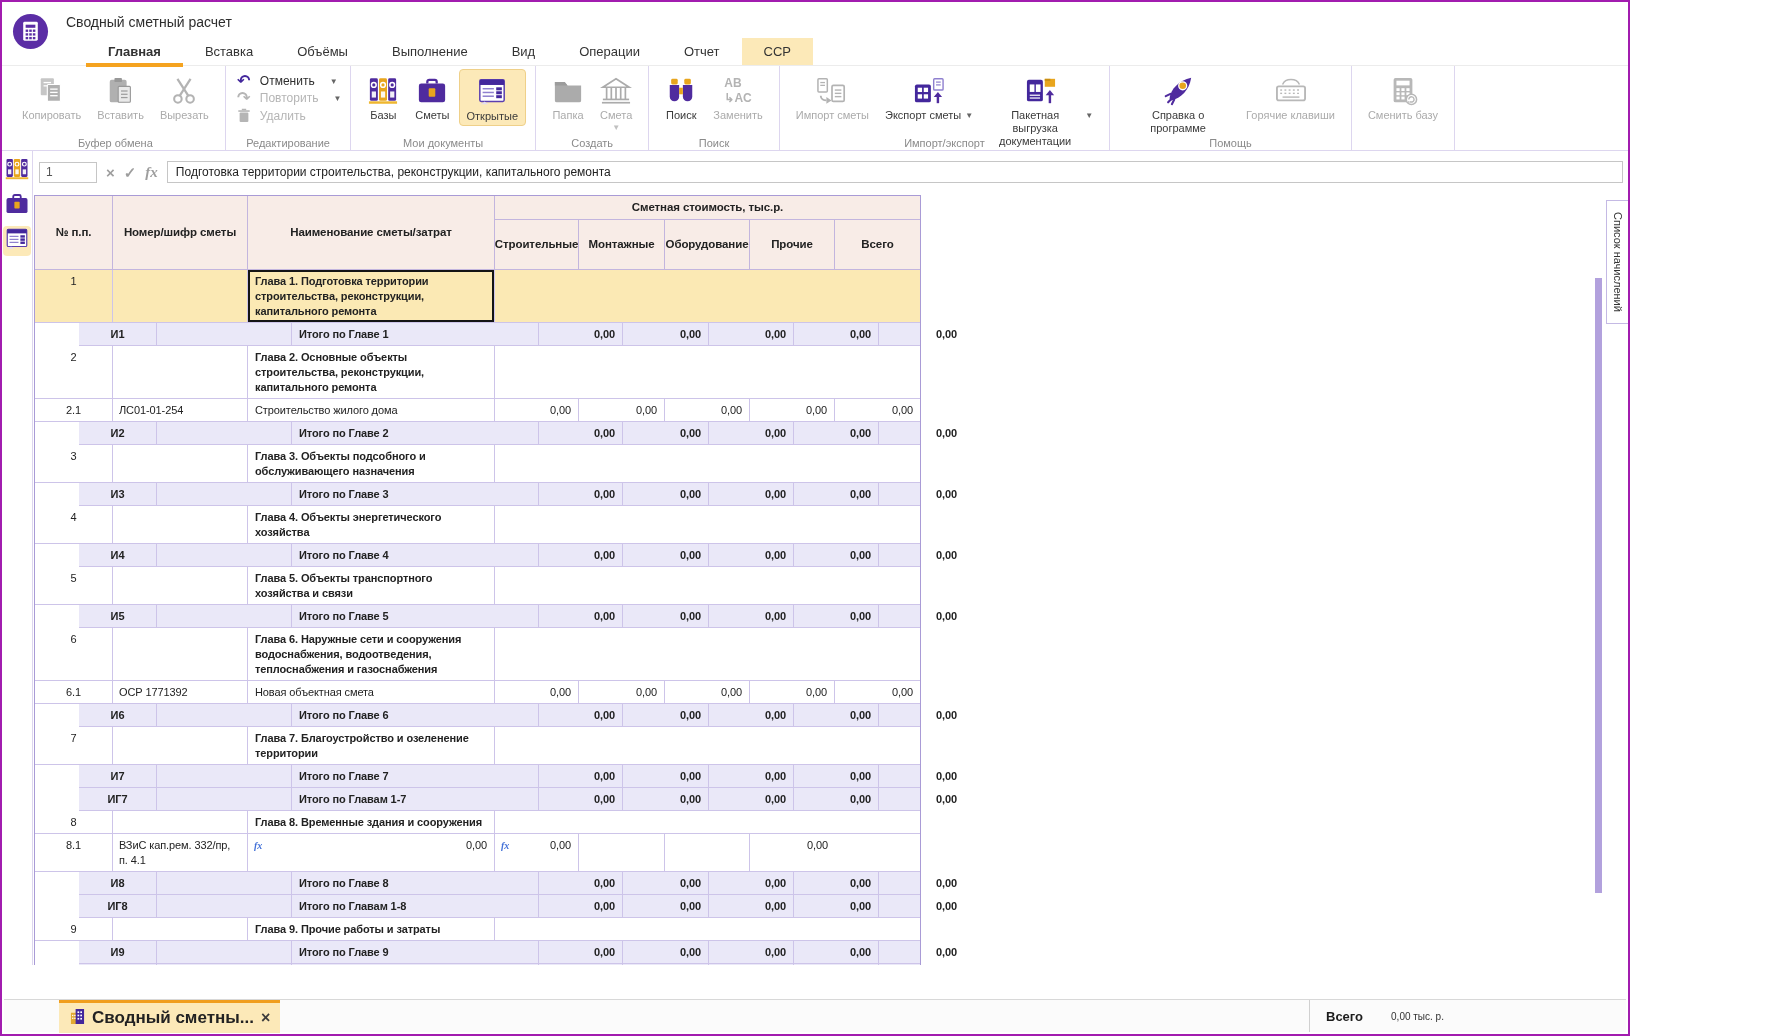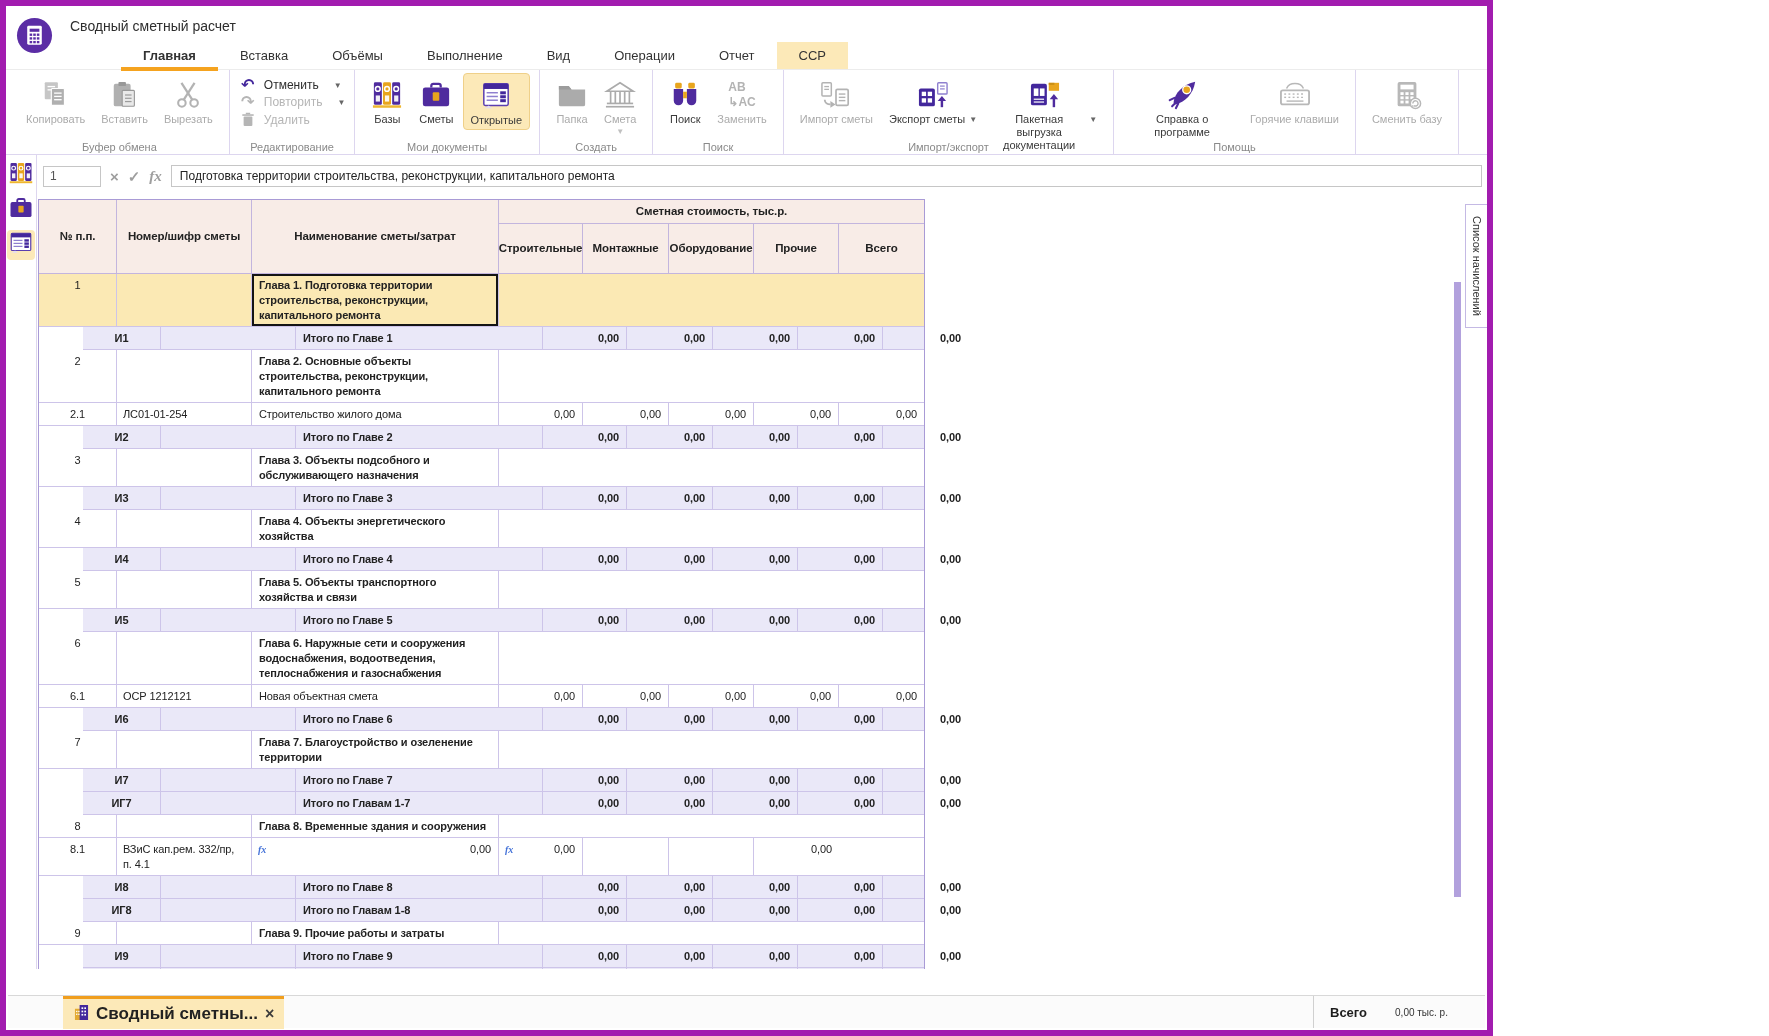--- a/index.html
+++ b/index.html
@@ -1,29 +1,29 @@
 <!DOCTYPE html>
 <html><head>
 <meta charset="utf-8">
 <style>
 :root{
   --purple:#5b2da5; --orange:#f5a31f; --sel-yellow:#fce9b8; --row-lav:#eae8f8;
   --hdr-pink:#f8ece7; --grid:#cdc4e9; --grid-strong:#a99bd6; --divider:#ddd6ef;
 }
 *{box-sizing:border-box; margin:0; padding:0;}
 body{font-family:"Liberation Sans",sans-serif; background:#fff; width:1769px; height:1036px; overflow:hidden;}
-.window{position:relative; width:1493px; height:1036px; border:6px solid #a21caf; background:#fff; overflow:hidden;}
+.window{position:relative; width:1630px; height:1036px; border:2px solid #a21caf; background:#fff; overflow:hidden;}
 
 
 .titlebar{position:relative; height:36px;}
 .app-logo{position:absolute; left:10px; top:11px; width:37px; height:37px; z-index:5; cursor:pointer;}
 .app-title{position:absolute; left:64px; top:12px; font-size:14px; color:#2e2e2e;}
 
 
-.tabrow{display:flex; height:27px; padding-left:84px; align-items:stretch;margin-left:31px;}
+.tabrow{display:flex; height:27px; padding-left:84px; align-items:stretch;}
 .tab{padding:0 22px; font-size:13px; color:#333; display:flex; align-items:center; position:relative; cursor:pointer; white-space:nowrap;}
 .tab.active{font-weight:bold;}
 .tab.active::after{content:""; position:absolute; left:0; right:0; bottom:-2px; height:4px; background:var(--orange); z-index:3;}
 .tab.highlighted{background:var(--sel-yellow);}
 
 
 .toolbar{display:flex; height:86px; border-top:1px solid #ececec; border-bottom:1px solid var(--divider); padding-left:4px; align-items:stretch;}
 .tgroup{position:relative; display:flex; flex-direction:column; align-items:center; padding:3px 9px 14px; border-right:1px solid var(--divider);}
 .tgroup-label{position:absolute; bottom:1px; left:0; right:0; text-align:center; font-size:11px; color:#8a8a8a; white-space:nowrap;}
 .tbtns{display:flex; gap:2px; align-items:flex-start; height:100%;}
@@ -704,21 +704,21 @@
                 </div>
               </div>
               <div class="row grid-cols chapter">
                 <div class="cell num">6</div>
                 <div class="cell code"></div>
                 <div class="cell name">Глава 6. Наружные сети и сооружения водоснабжения, водоотведения, теплоснабжения и газоснабжения</div>
                 <div class="cell merged"></div>
               </div>
               <div class="row grid-cols item">
                 <div class="cell num">6.1</div>
-                <div class="cell code">ОСР 1212121</div>
+                <div class="cell code">ОСР 1771392</div>
                 <div class="cell name">Новая объектная смета</div>
                 <div class="cell val">
                   <span>0,00</span>
                 </div>
                 <div class="cell val">
                   <span>0,00</span>
                 </div>
                 <div class="cell val">
                   <span>0,00</span>
                 </div>

